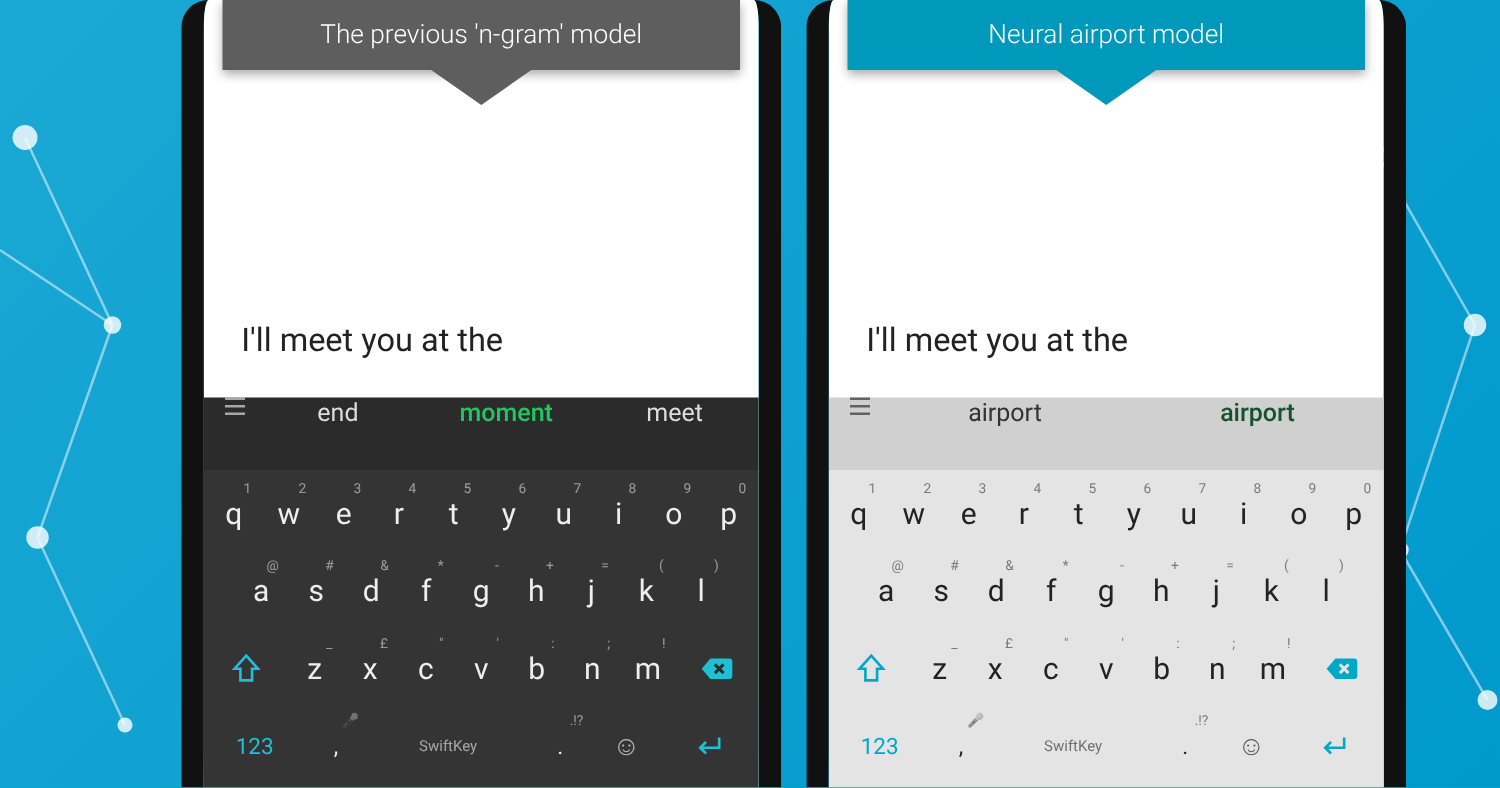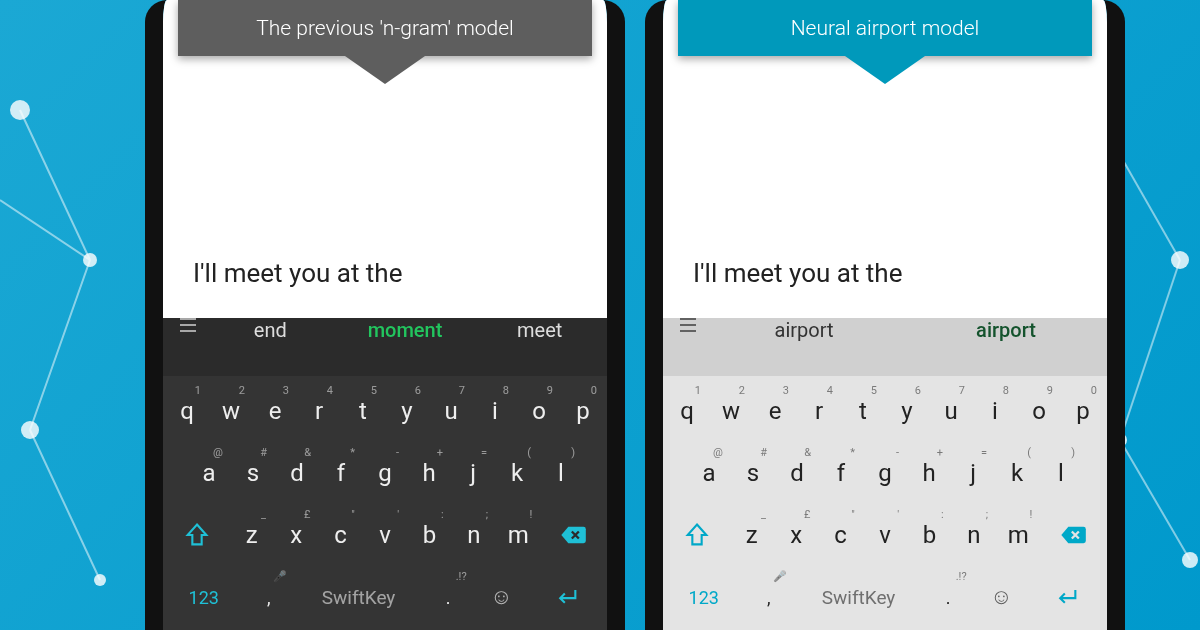--- a/index.html
+++ b/index.html
@@ -149,21 +149,21 @@
   .kbd-dark .accent { color: #1fc0d6; }
   .kbd-light .accent { color: #00a8c8; }
 
   .shift svg, .bksp svg, .enter svg { width: 28px; height: 28px; }
   .kbd-dark .shift svg, .kbd-dark .enter svg { stroke: #1fc0d6; fill: none; }
   .kbd-light .shift svg, .kbd-light .enter svg { stroke: #00a8c8; fill: none; }
   .kbd-dark .bksp svg { fill: #1fc0d6; }
   .kbd-light .bksp svg { fill: #00a8c8; }
 
   .brand {
-    font-size: 19px;
+    font-size: 12px;
     opacity: 0.6;
     display: flex;
     align-items: center;
     justify-content: center;
     flex: 1.6;
   }
   .space {
     flex: 2.5 !important;
     display:flex;
     align-items:center;

